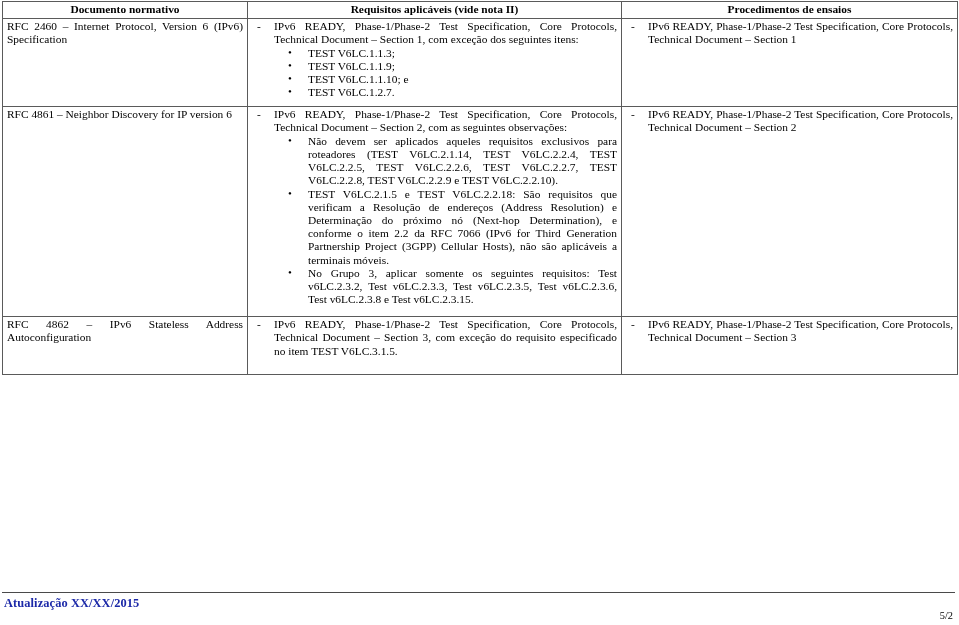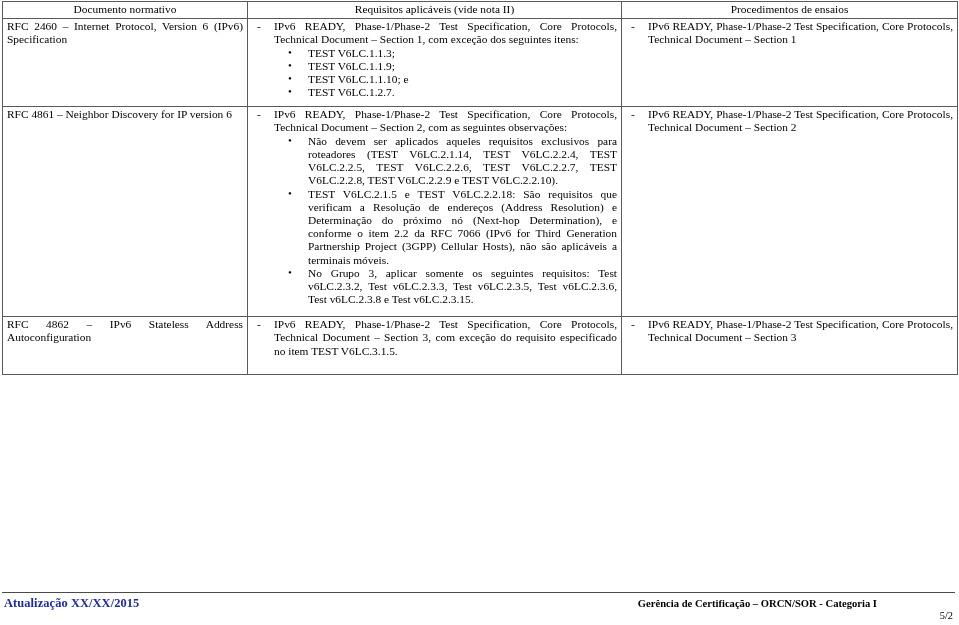--- a/index.html
+++ b/index.html
@@ -39,21 +39,21 @@
     padding: 1px 4px 2px 4px;
     font-size: 11.4px;
     line-height: 1.16;
   }
   col.c-doc  { width: 245px; }
   col.c-req  { width: 374px; }
   col.c-proc { width: 336px; }
 
   th.hdr {
     text-align: center;
-    font-weight: normal;
+    font-weight: bold;
     font-size: 12.6px;
     padding: 2px 4px 3px 4px;
     vertical-align: middle;
     line-height: 1.15;
   }
 
   .cell-doc {
     text-align: justify;
     text-align-last: left;
     font-size: 11.4px;
@@ -222,16 +222,15 @@
             <li>IPv6 READY, Phase-1/Phase-2 Test Specification, Core Protocols, Technical Document – Section 3</li>
           </ul>
         </td>
       </tr>
 
     </tbody>
   </table>
 
   <div class="footer-rule"></div>
   <div class="footer-left" style="color: rgb(28, 41, 168);">Atualização XX/XX/2015</div>
-  <div class="footer-right">Gerência de Certificação – ORCN/SOR - Categoria I</div>
   <div class="footer-page">5/2</div>
 
 </div>
 
 </body></html>

